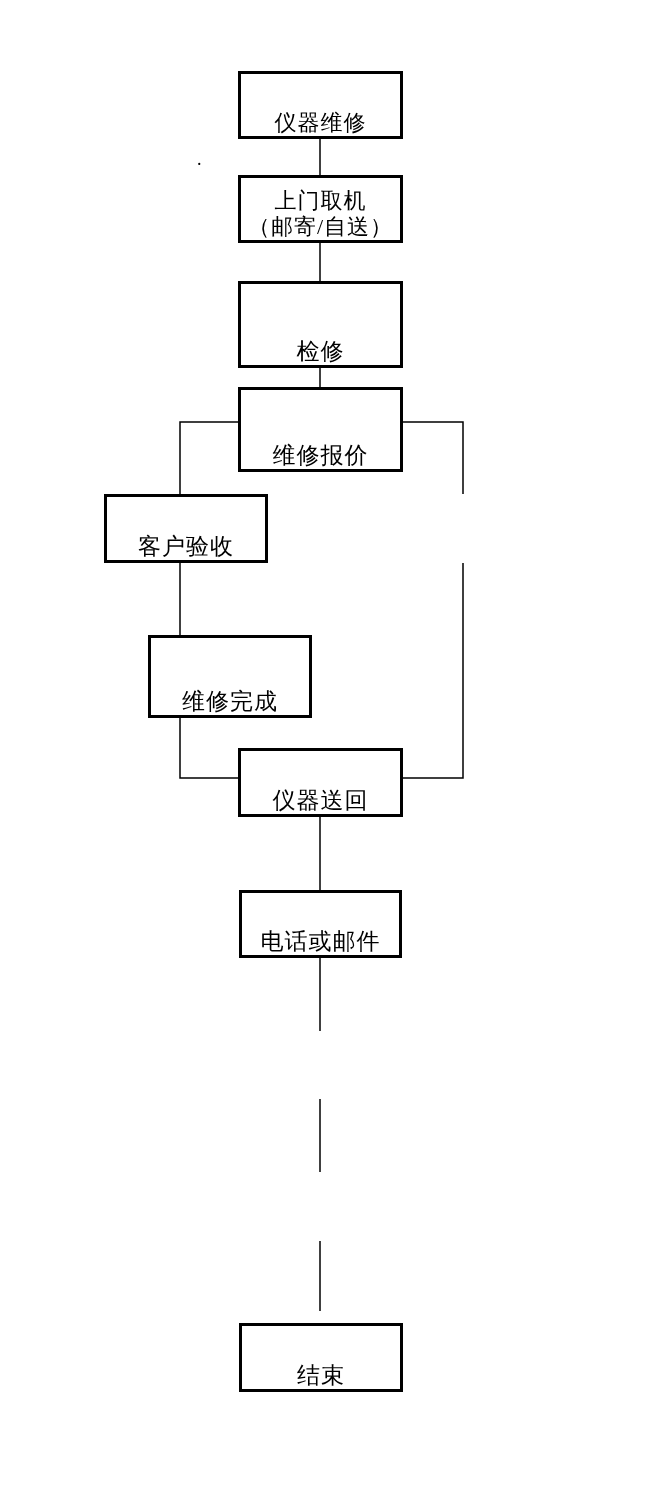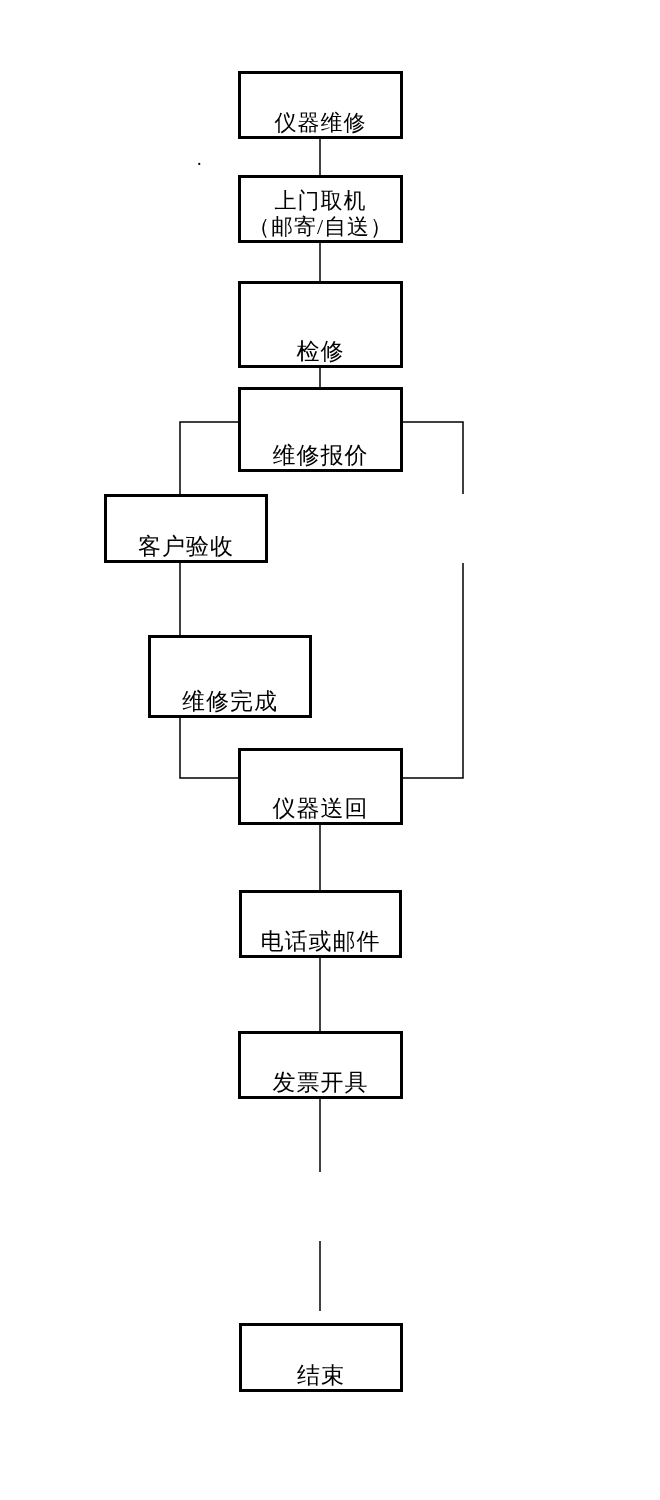--- a/index.html
+++ b/index.html
@@ -92,30 +92,27 @@
 
   <div class="node" style="left:104px; top:494px; width:164px; height:69px;">
     <span>客户验收</span>
   </div>
 
 
   <div class="node" style="left:104px; top:635px; width:164px; height:83px;margin-left:44px;">
     <span>维修完成</span>
   </div>
 
-  <div class="node" style="left:238px; top:748px; width:165px; height:77px;">
+  <div class="node" style="left:238px; top:748px; width:165px; height:69px;">
     <span>仪器送回</span>
   </div>
 
   <div class="node" style="left:239px; top:890px; width:163px; height:68px;">
     <span>电话或邮件</span>
   </div>
 
-  <div class="node" style="left:238px; top:1031px; width:165px; height:68px;">
-    <span>发票开具</span>
-  </div>
 
 
   <div class="node" style="left:239px; top:1311px; width:164px; height:69px;margin-top:12px;">
     <span>结束</span>
   </div>
 
 </div>
 
 </body></html>

